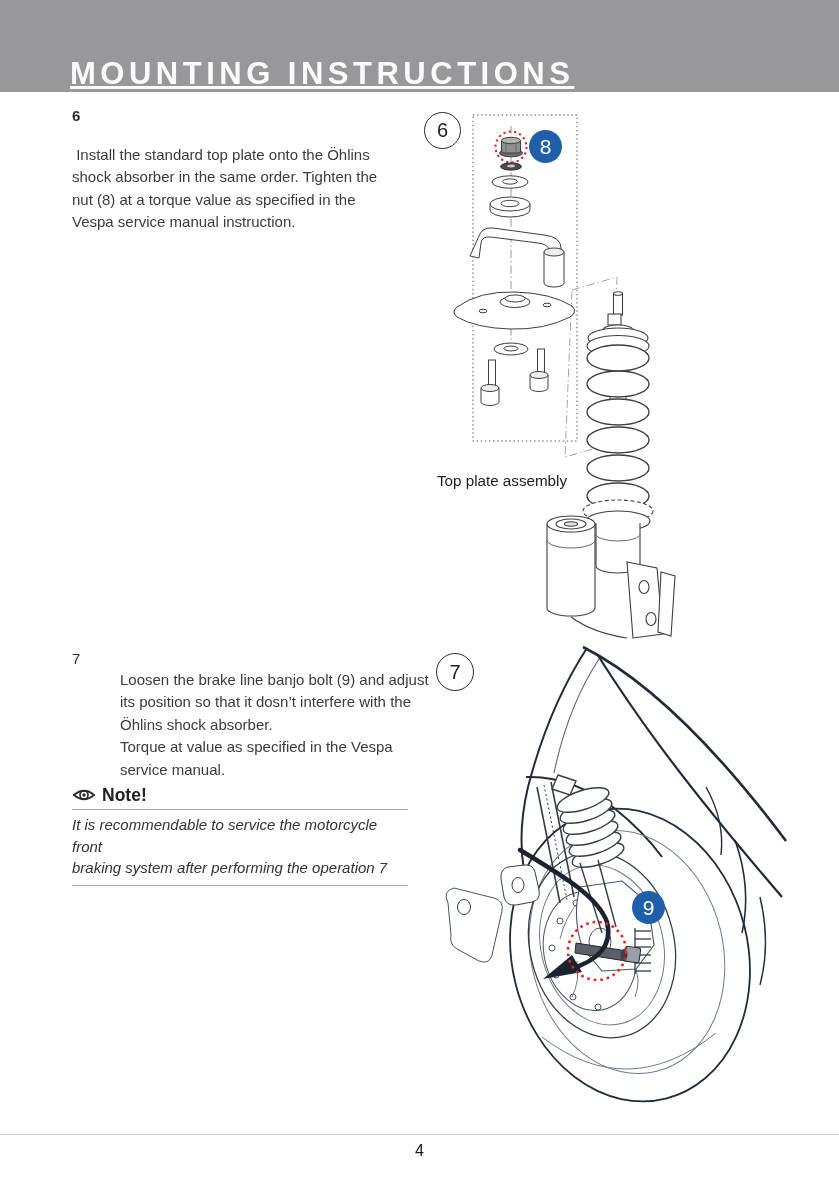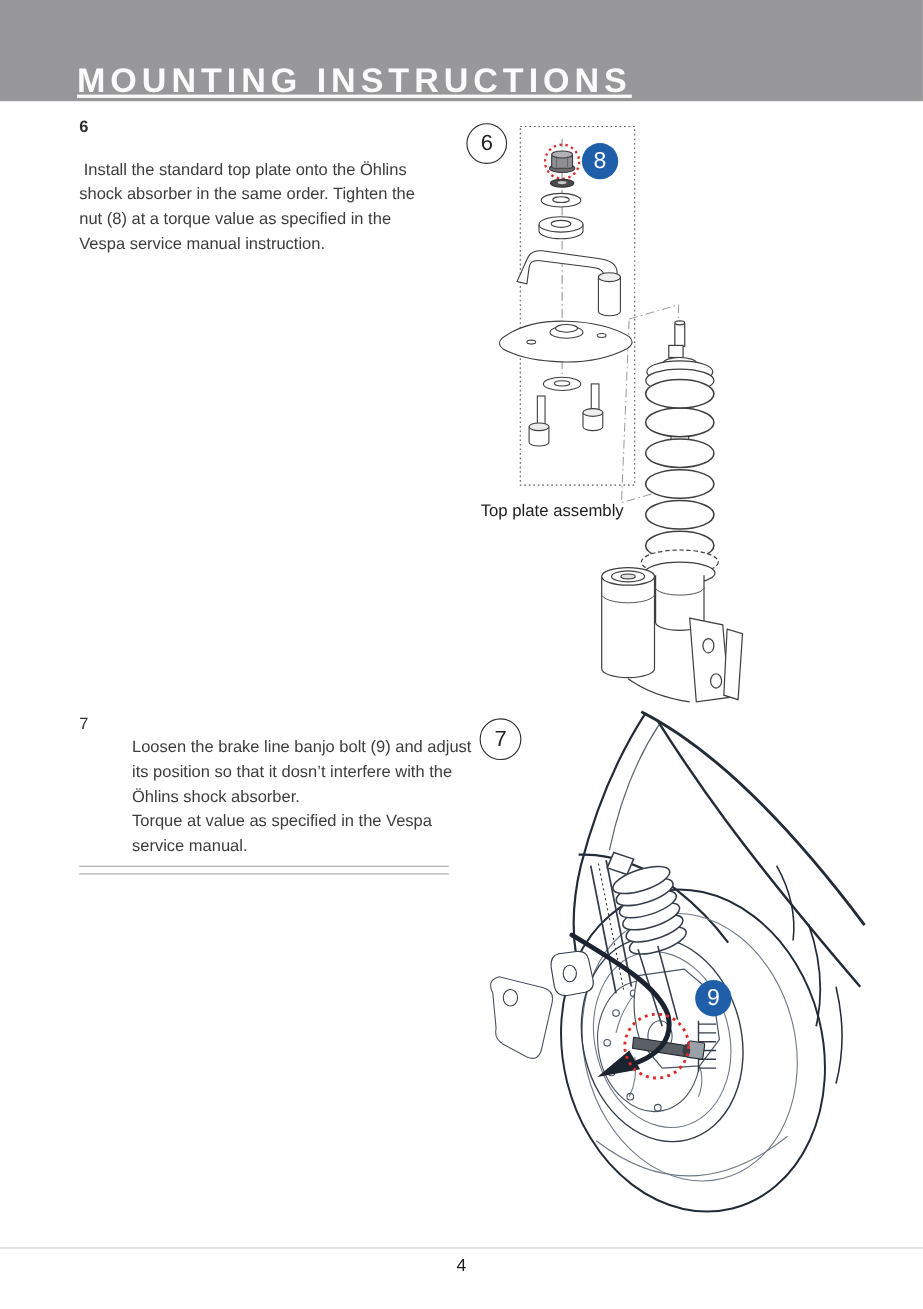--- a/index.html
+++ b/index.html
@@ -39,21 +39,21 @@
     display:flex;align-items:center;justify-content:center;
     font-size:20px;color:#222;background:#fff;
   }
   
   .badge{
     width:33px;height:33px;border-radius:50%;
     background:var(--badge-blue);color:#fff;
     display:flex;align-items:center;justify-content:center;
     font-size:21px;font-weight:500;
   }
-  .fig-caption{left:437px;top:456px;font-size:15.2px;color:#1d1d1d;}
+  .fig-caption{left:437px;top:472px;font-size:15.2px;color:#1d1d1d;}
   
   .note-block{left:72px;top:784px;width:336px;}
   .note-head{display:flex;align-items:center;gap:6px;height:22px;}
   .note-title{font-size:17.5px;font-weight:bold;color:#222;}
   .note-rule{border:none;border-top:1px solid var(--rule-gray);height:0;margin-top:3px;}
   .note-text{
     margin-top:4px;font-size:15px;font-style:italic;line-height:21.5px;
     color:#333;white-space:pre-wrap;
   }
   
@@ -180,21 +180,31 @@
 <div class="abs fig-caption">Top plate assembly</div>
 
 <div class="abs step-num" style="top:650px;">7</div>
 <div class="abs para" style="top:669px;margin-left:48px;">Loosen the brake line banjo bolt (9) and adjust
 its position so that it dosn’t interfere with the
 Öhlins shock absorber.
 Torque at value as specified in the Vespa
 service manual.</div>
 
 <div class="abs note-block">
+  <div class="note-head">
+    <svg width="24" height="16" viewBox="0 0 24 16">
+      <path d="M2,8 Q12,-0.5 22,8 Q12,16.5 2,8 Z" fill="none" stroke="#2a2a2a" stroke-width="1.8"></path>
+      <circle cx="12" cy="8" r="4" fill="none" stroke="#2a2a2a" stroke-width="1.6"></circle>
+      <circle cx="12" cy="8" r="1.7" fill="#2a2a2a"></circle>
+    </svg>
+    <span class="note-title">Note!</span>
+  </div>
   <hr class="note-rule">
+  <div class="note-text">It is recommendable to service the motorcycle front
+braking system after performing the operation 7</div>
   <hr class="note-rule" style="margin-top:6px;">
 </div>
 
 <svg class="abs" style="left:430px;top:645px;" width="409" height="470" viewBox="0 0 409 470">
 
   <g fill="none" stroke="#222b38">
     <path d="M153,2 C212,32 281,96 356,196" stroke-width="2.6"></path>
     <path d="M167,9 C198,58 242,124 352,252" stroke-width="2.2"></path>
     <path d="M157,3 C133,40 112,88 98,142 C89,180 89,218 101,252" stroke-width="2"></path>
     <path d="M169,14 C148,46 133,85 124,128" stroke-width="1.1" stroke="#5a6470"></path>

